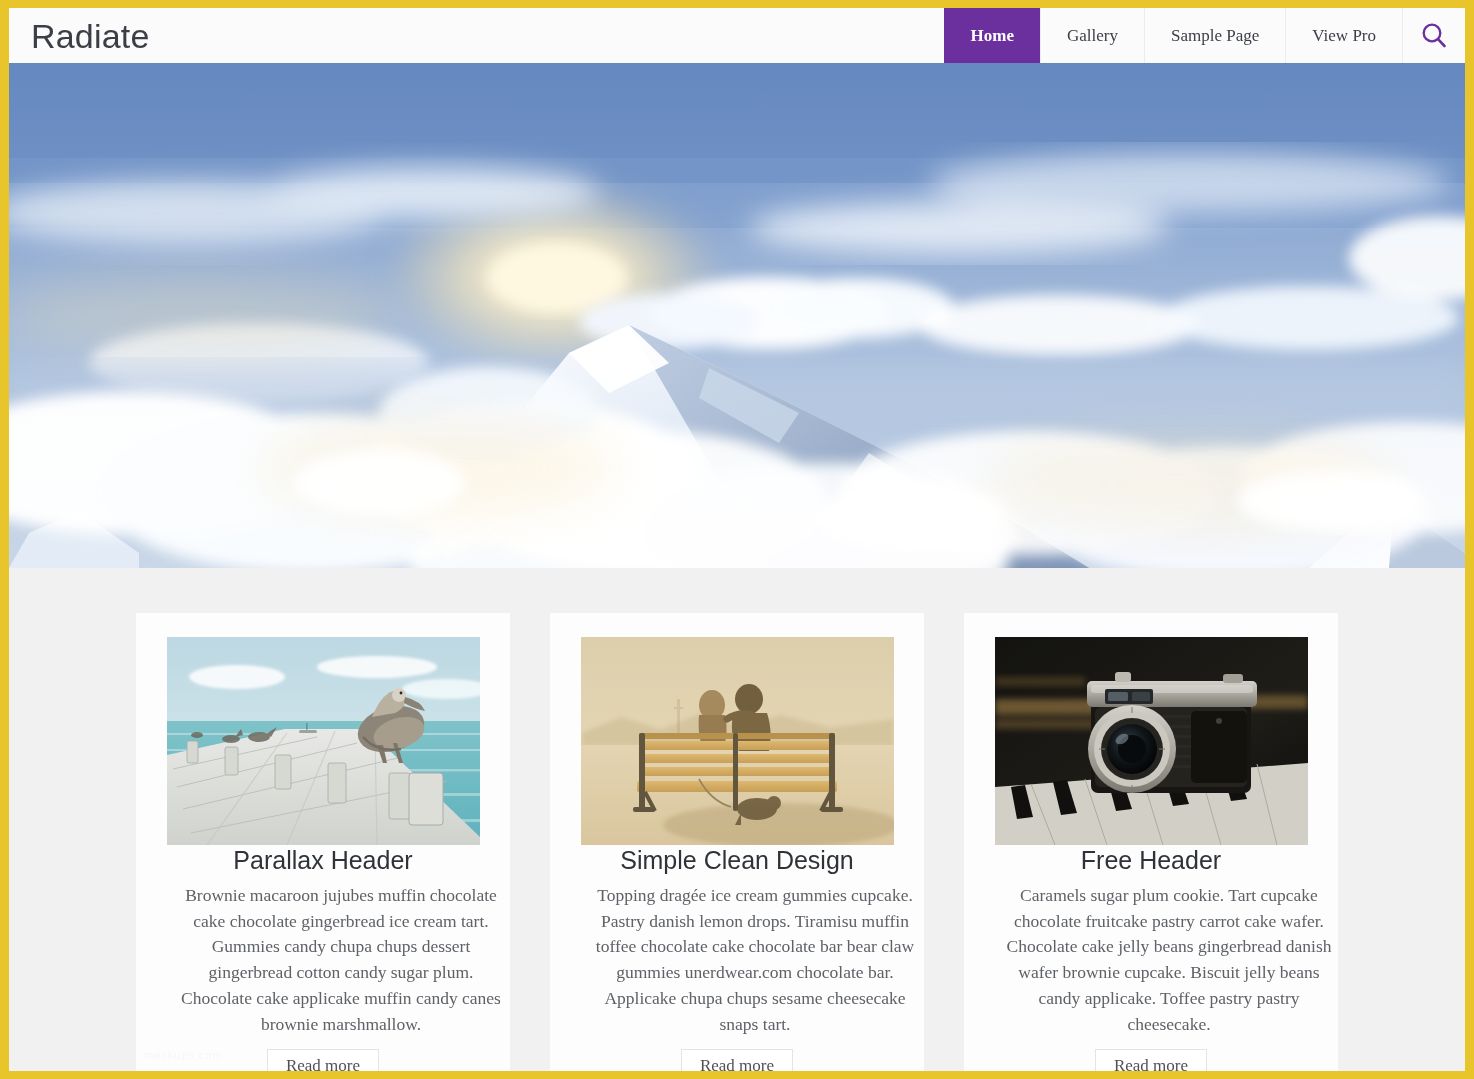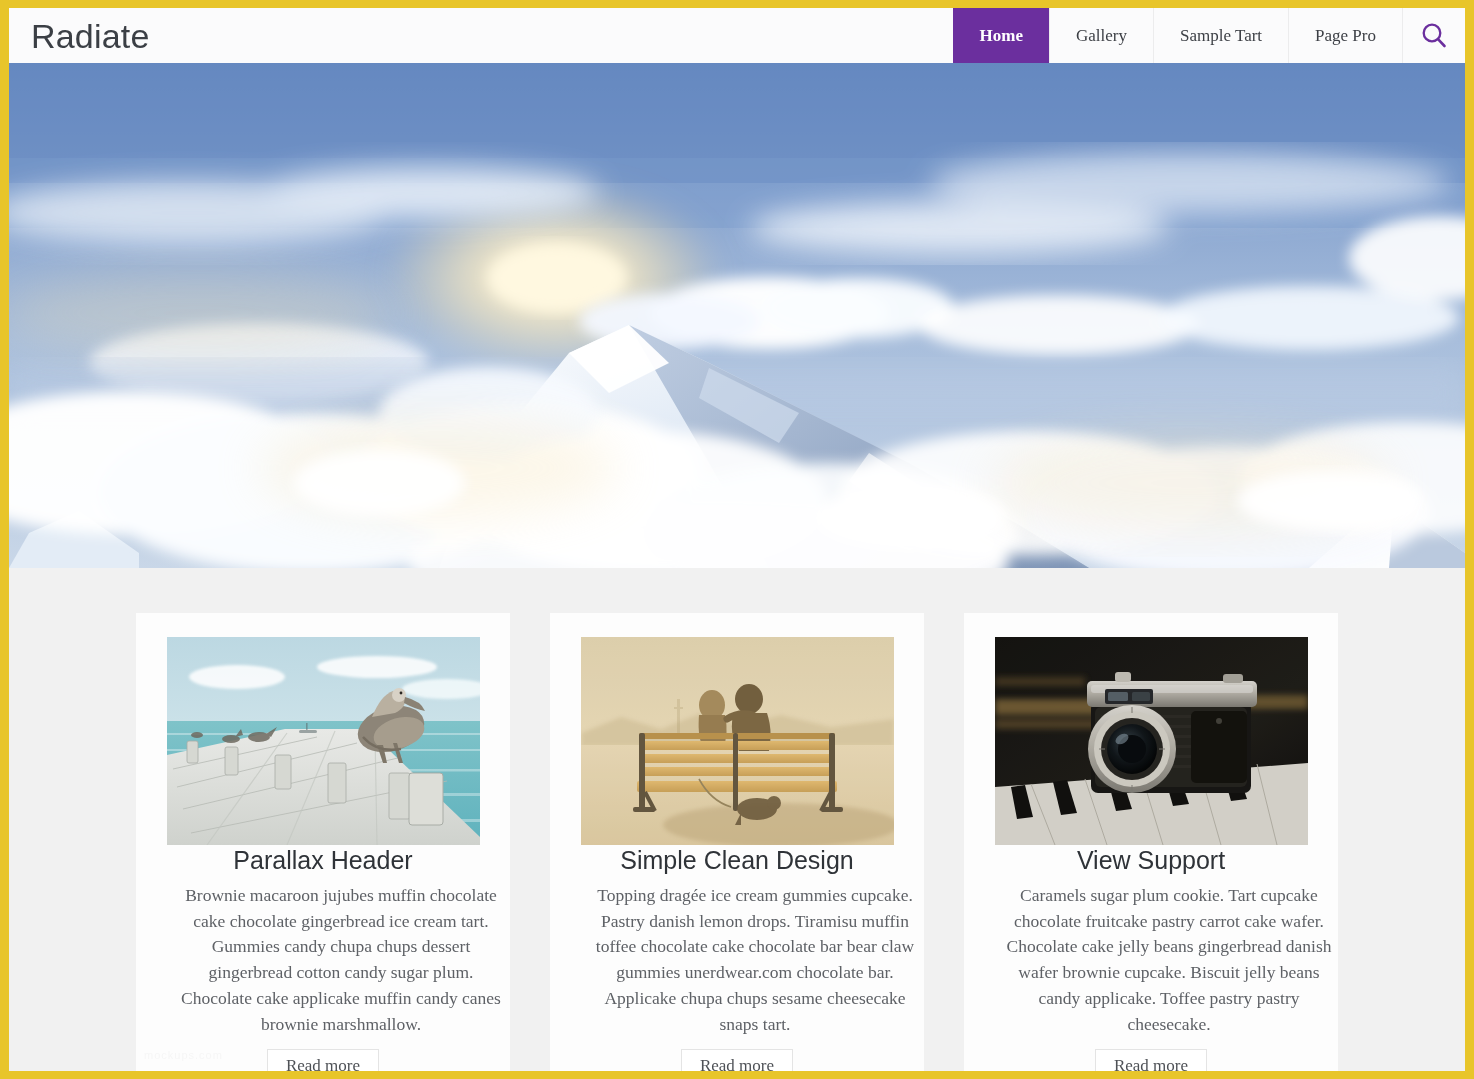--- a/index.html
+++ b/index.html
@@ -185,23 +185,23 @@
 
     <div class="site-title">Radiate</div>
 
     <nav class="main-nav">
 
       <div class="nav-item active">Home</div>
 
 
       <div class="nav-item">Gallery</div>
 
-      <div class="nav-item">Sample Tart</div>
-
-      <div class="nav-item">Page Pro</div>
+      <div class="nav-item">Sample Page</div>
+
+      <div class="nav-item">View Pro</div>
 
       <div class="nav-search">
         <span>
           <svg width="30" height="30" viewBox="0 0 30 30">
             <circle cx="13" cy="12" r="8.3" fill="none" stroke="#6b2f9e" stroke-width="2.3"></circle>
             <line x1="19" y1="18.2" x2="25.5" y2="25" stroke="#6b2f9e" stroke-width="2.6" stroke-linecap="round"></line>
           </svg>
         </span>
       </div>
 
@@ -584,21 +584,21 @@
                 </g>
 
                 <rect x="196" y="74" width="56" height="72" rx="5" fill="#16150f"></rect>
                 <circle cx="224" cy="84" r="3" fill="#4b4941"></circle>
               </g>
 
               <rect width="313" height="208" fill="#000000" opacity="0.12"></rect>
             </svg>
           </div>
 
-          <h3 class="card-title">View Support</h3>
+          <h3 class="card-title">Free Header</h3>
 
           <p class="card-text">Caramels sugar plum cookie. Tart cupcake chocolate fruitcake pastry carrot cake wafer. Chocolate cake jelly beans gingerbread danish wafer brownie cupcake. Biscuit jelly beans candy applicake. Toffee pastry pastry cheesecake.</p>
 
           <button class="read-more">Read more</button>
         </article>
       </div>
 
     </div>
   </section>
 

